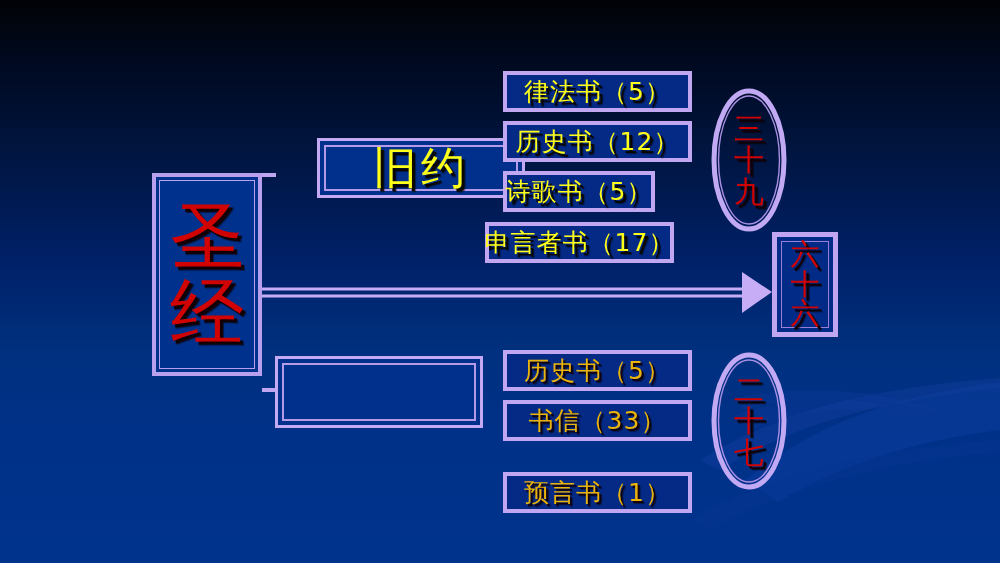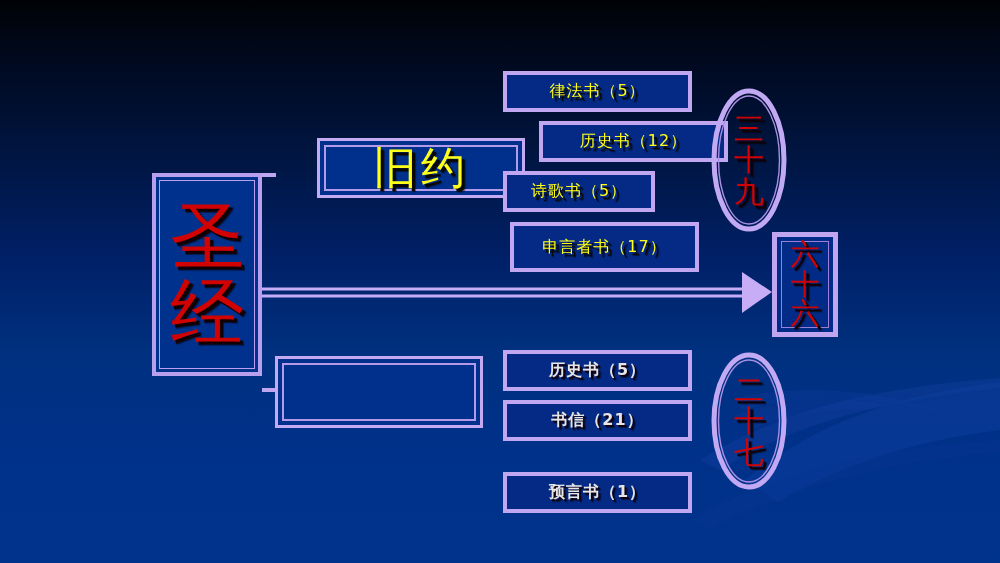--- a/index.html
+++ b/index.html
@@ -46,43 +46,43 @@
     color:#d10202;
     text-shadow:3px 3px 0 #120007, 4px 4px 1px rgba(0,0,0,.55);
     font-weight:400;
   }
   .yellow{
     color:#ffff1a;
     text-shadow:3px 3px 0 #0a0700, 4px 4px 1px rgba(0,0,0,.5);
     font-weight:400;
   }
   .magenta{
-    color:#e5e5e5;
+    color:#eab308;
     text-shadow:2px 2px 0 #14000f, 3px 3px 1px rgba(0,0,0,.45);
-    font-weight:700;
+    font-weight:400;
   }
 
   
   .tbox{
     border:3px solid #c3aaf3;
     background:#00308b;
   }
   .tbox .inner{position:absolute;inset:4px;border:2px solid #b49bea;}
   .tbox .lbl{
     position:absolute;inset:0;display:flex;align-items:center;justify-content:center;
     font-size:44px;letter-spacing:4px;
   }
 
   
   .ibox{
     border:4px solid #c1a7f2;
     background:#042a85;
     display:flex;align-items:center;justify-content:center;
   }
-  .ibox .t{font-size:16px;letter-spacing:1px;white-space:nowrap;}
+  .ibox .t{font-size:25px;letter-spacing:1px;white-space:nowrap;}
 
   
   .cbox{
     border:5px solid #c0a6f1;
     background:#012b86;
   }
   .cbox .inner{position:absolute;inset:4px;border:1px solid #9a7fd8;}
 
   
   .ell-lbl{
@@ -135,35 +135,35 @@
     <div class="lbl yellow">旧约</div>
   </div>
 
   <div class="node tbox" style="left:275px;top:356px;width:208px;height:72px;">
     <div class="inner"></div>
   </div>
 
   <div class="node ibox" style="left:503px;top:71px;width:189px;height:41px;">
     <span class="t yellow">律法书（5）</span>
   </div>
-  <div class="node ibox" style="left:503px;top:121px;width:189px;height:41px;margin-left:36px;">
+  <div class="node ibox" style="left:503px;top:121px;width:189px;height:41px;">
     <span class="t yellow">历史书（12）</span>
   </div>
   <div class="node ibox" style="left:503px;top:171px;width:152px;height:41px;">
     <span class="t yellow">诗歌书（5）</span>
   </div>
-  <div class="node ibox" style="left:510px;top:222px;width:189px;height:50px;align-items:center;">
+  <div class="node ibox" style="left:485px;top:222px;width:189px;height:41px;align-items:center;">
     <span class="t yellow">申言者书（17）</span>
   </div>
 
   <div class="node ibox" style="left:503px;top:350px;width:189px;height:41px;">
     <span class="t magenta">历史书（5）</span>
   </div>
   <div class="node ibox" style="left:503px;top:400px;width:189px;height:41px;">
-    <span class="t magenta">书信（21）</span>
+    <span class="t magenta">书信（33）</span>
   </div>
   <div class="node ibox" style="left:503px;top:472px;width:189px;height:41px;">
     <span class="t magenta">预言书（1）</span>
   </div>
 
   <div class="node" style="left:710px;top:88px;width:78px;height:144px;">
     <svg width="78" height="144" viewBox="0 0 78 144" style="position:absolute;left:0;top:0;">
       <ellipse cx="39" cy="72" rx="35" ry="69" fill="none" stroke="#c2a9f4" stroke-width="5"></ellipse>
       <ellipse cx="39" cy="72" rx="30.5" ry="64" fill="none" stroke="#a98fe4" stroke-width="1.4"></ellipse>
     </svg>

